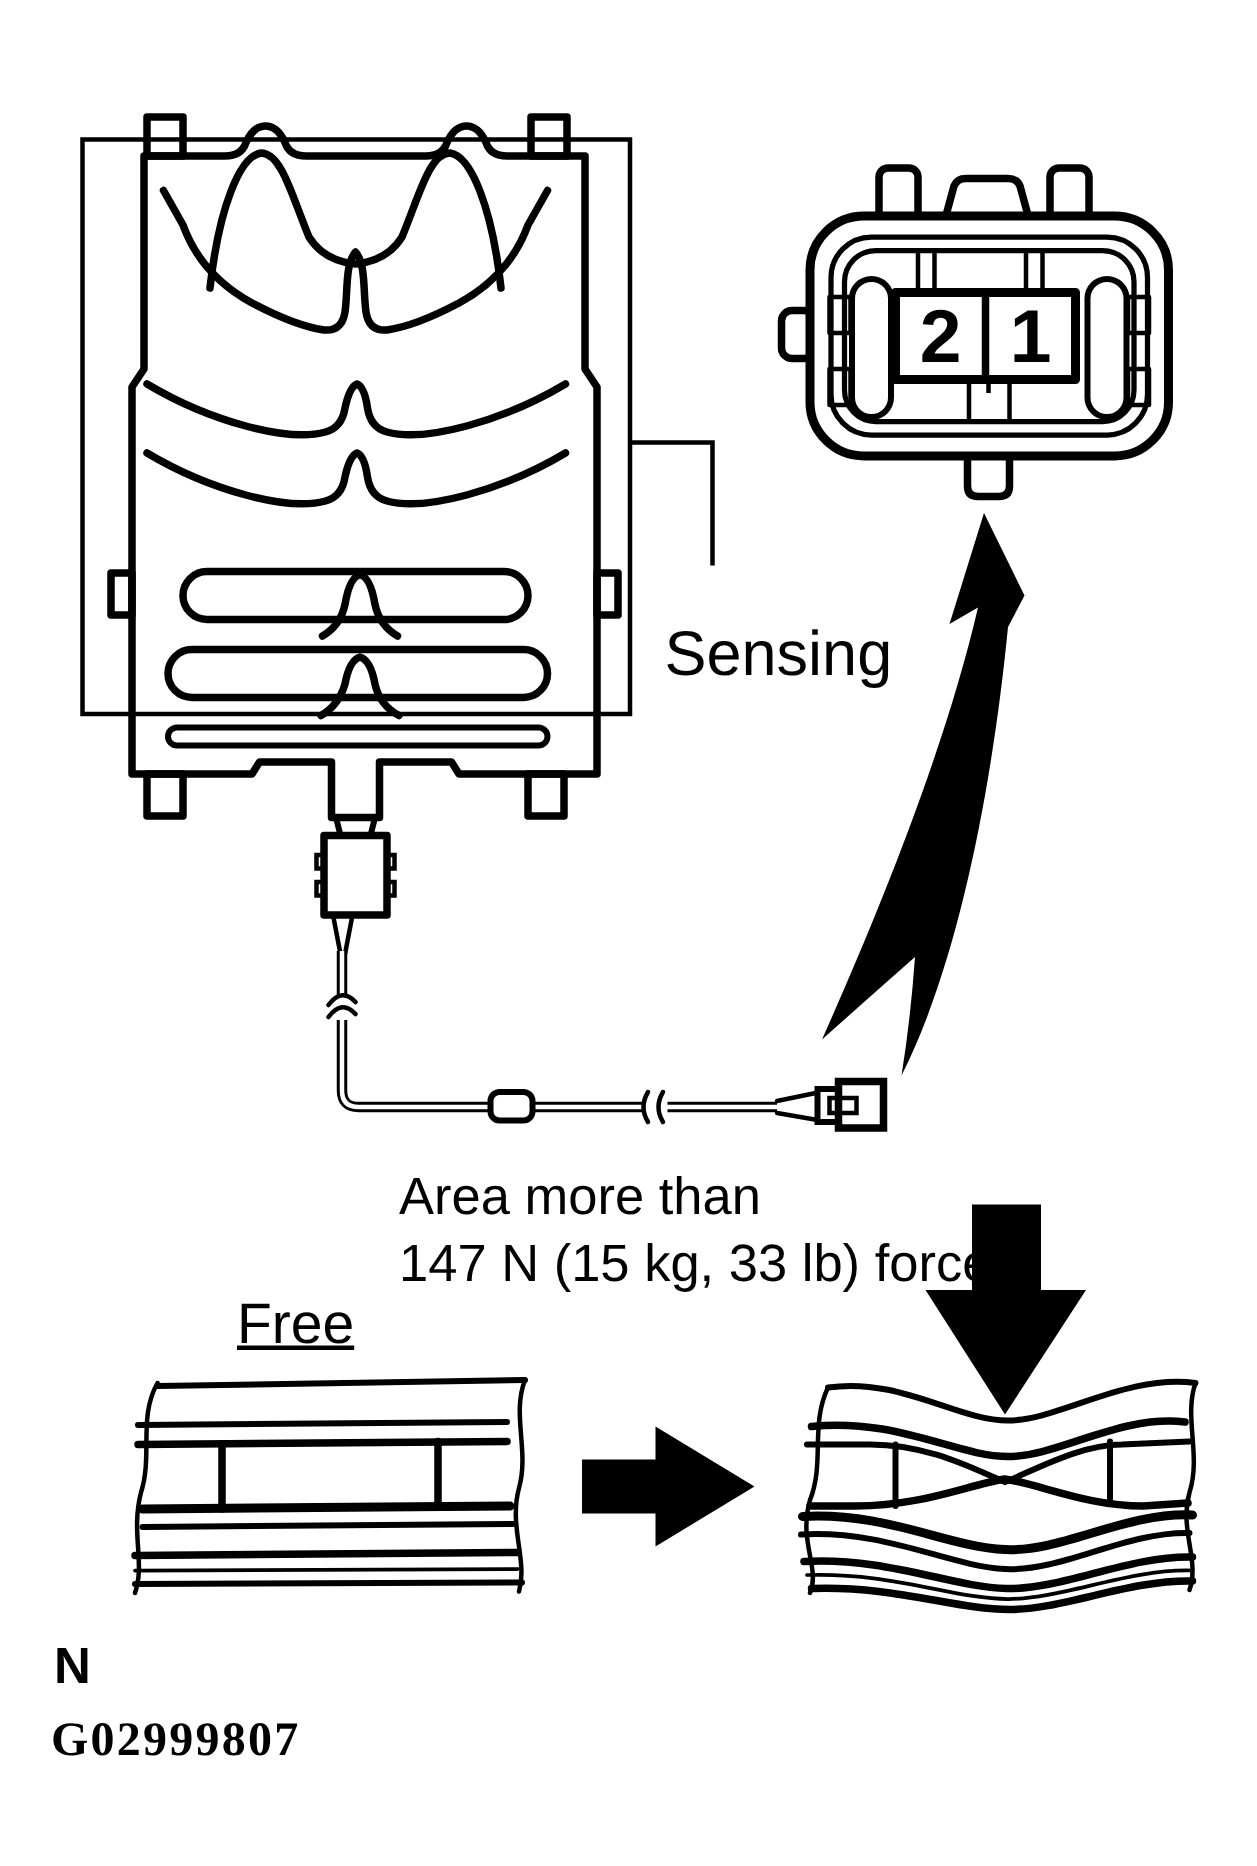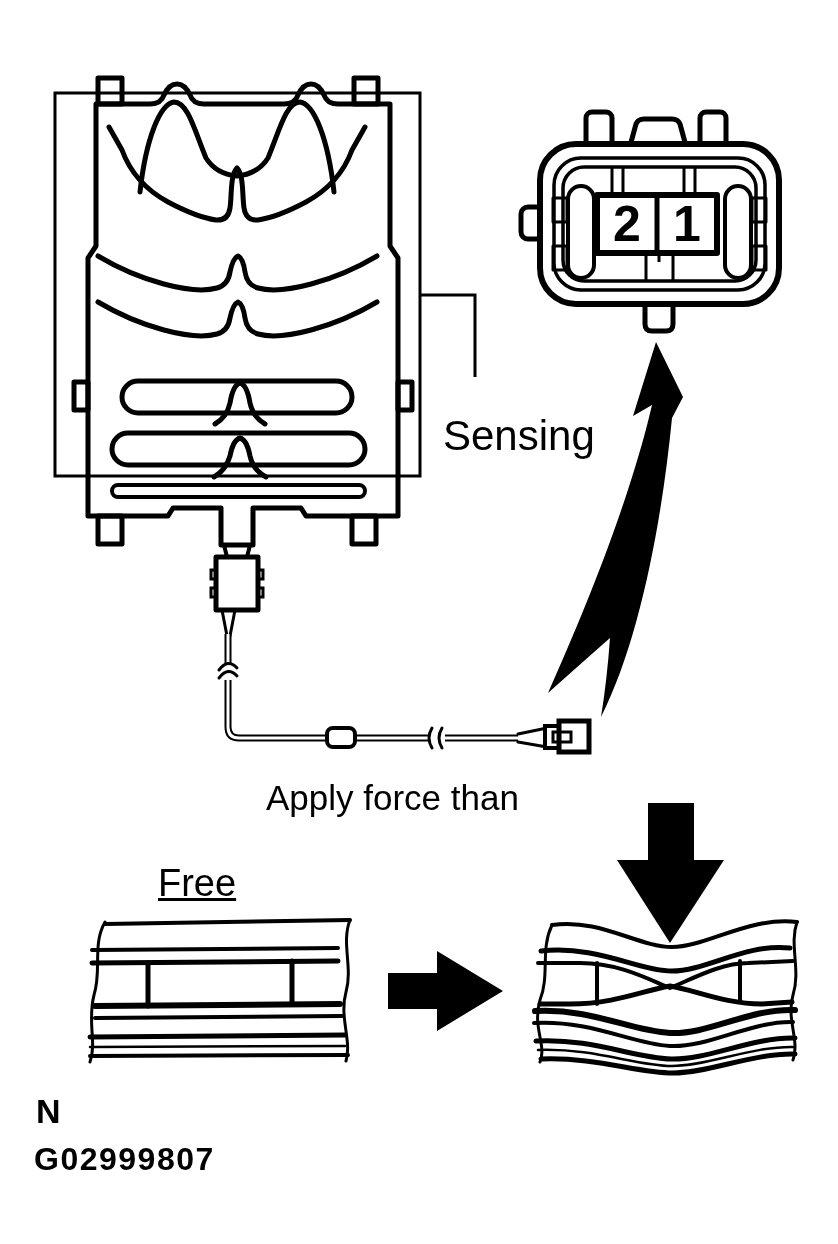--- a/index.html
+++ b/index.html
@@ -22,21 +22,21 @@
   .apply-note{left:266px;top:775px;font-size:35px;line-height:45px;}
   .free-label{left:158px;top:862px;font-size:38px;text-decoration:underline;}
   .pin-label{
     width:56px;height:56px;top:196px;
     font-size:50px;line-height:56px;font-weight:700;
     text-align:center;
   }
   .pin-left{left:599px;}
   .pin-right{left:659px;}
   .note-n{left:36px;top:1092px;font-size:34px;font-weight:700;}
-  .figure-id{left:34px;top:1141px;font-size:32px;font-weight:700;letter-spacing:1.5px;}
+  .figure-id{left:34px;top:1141px;font-size:32px;font-weight:700;letter-spacing:1.5px;font-family:Liberation Serif, serif;}
 </style>
 </head>
 <body>
 
 <div class="stage">
 
   <svg width="838" height="1244" viewBox="0 0 838 1244">
 
     <g stroke="#000" fill="none">
       <rect x="55" y="93" width="365" height="383" stroke-width="3"></rect>
@@ -164,21 +164,22 @@
   </svg>
 
   <div class="txt sensing-label">
     <div>Sensing</div>
   </div>
 
   <div class="txt pin-label pin-left">2</div>
   <div class="txt pin-label pin-right">1</div>
 
   <div class="txt apply-note">
-    <div>Apply force than</div>
+    <div>Area more than</div>
+    <div>147 N (15 kg, 33 lb) force</div>
   </div>
 
   <div class="txt free-label">Free</div>
 
   <div class="txt note-n">N</div>
 
   <div class="txt figure-id">G02999807</div>
 
 </div>
 

